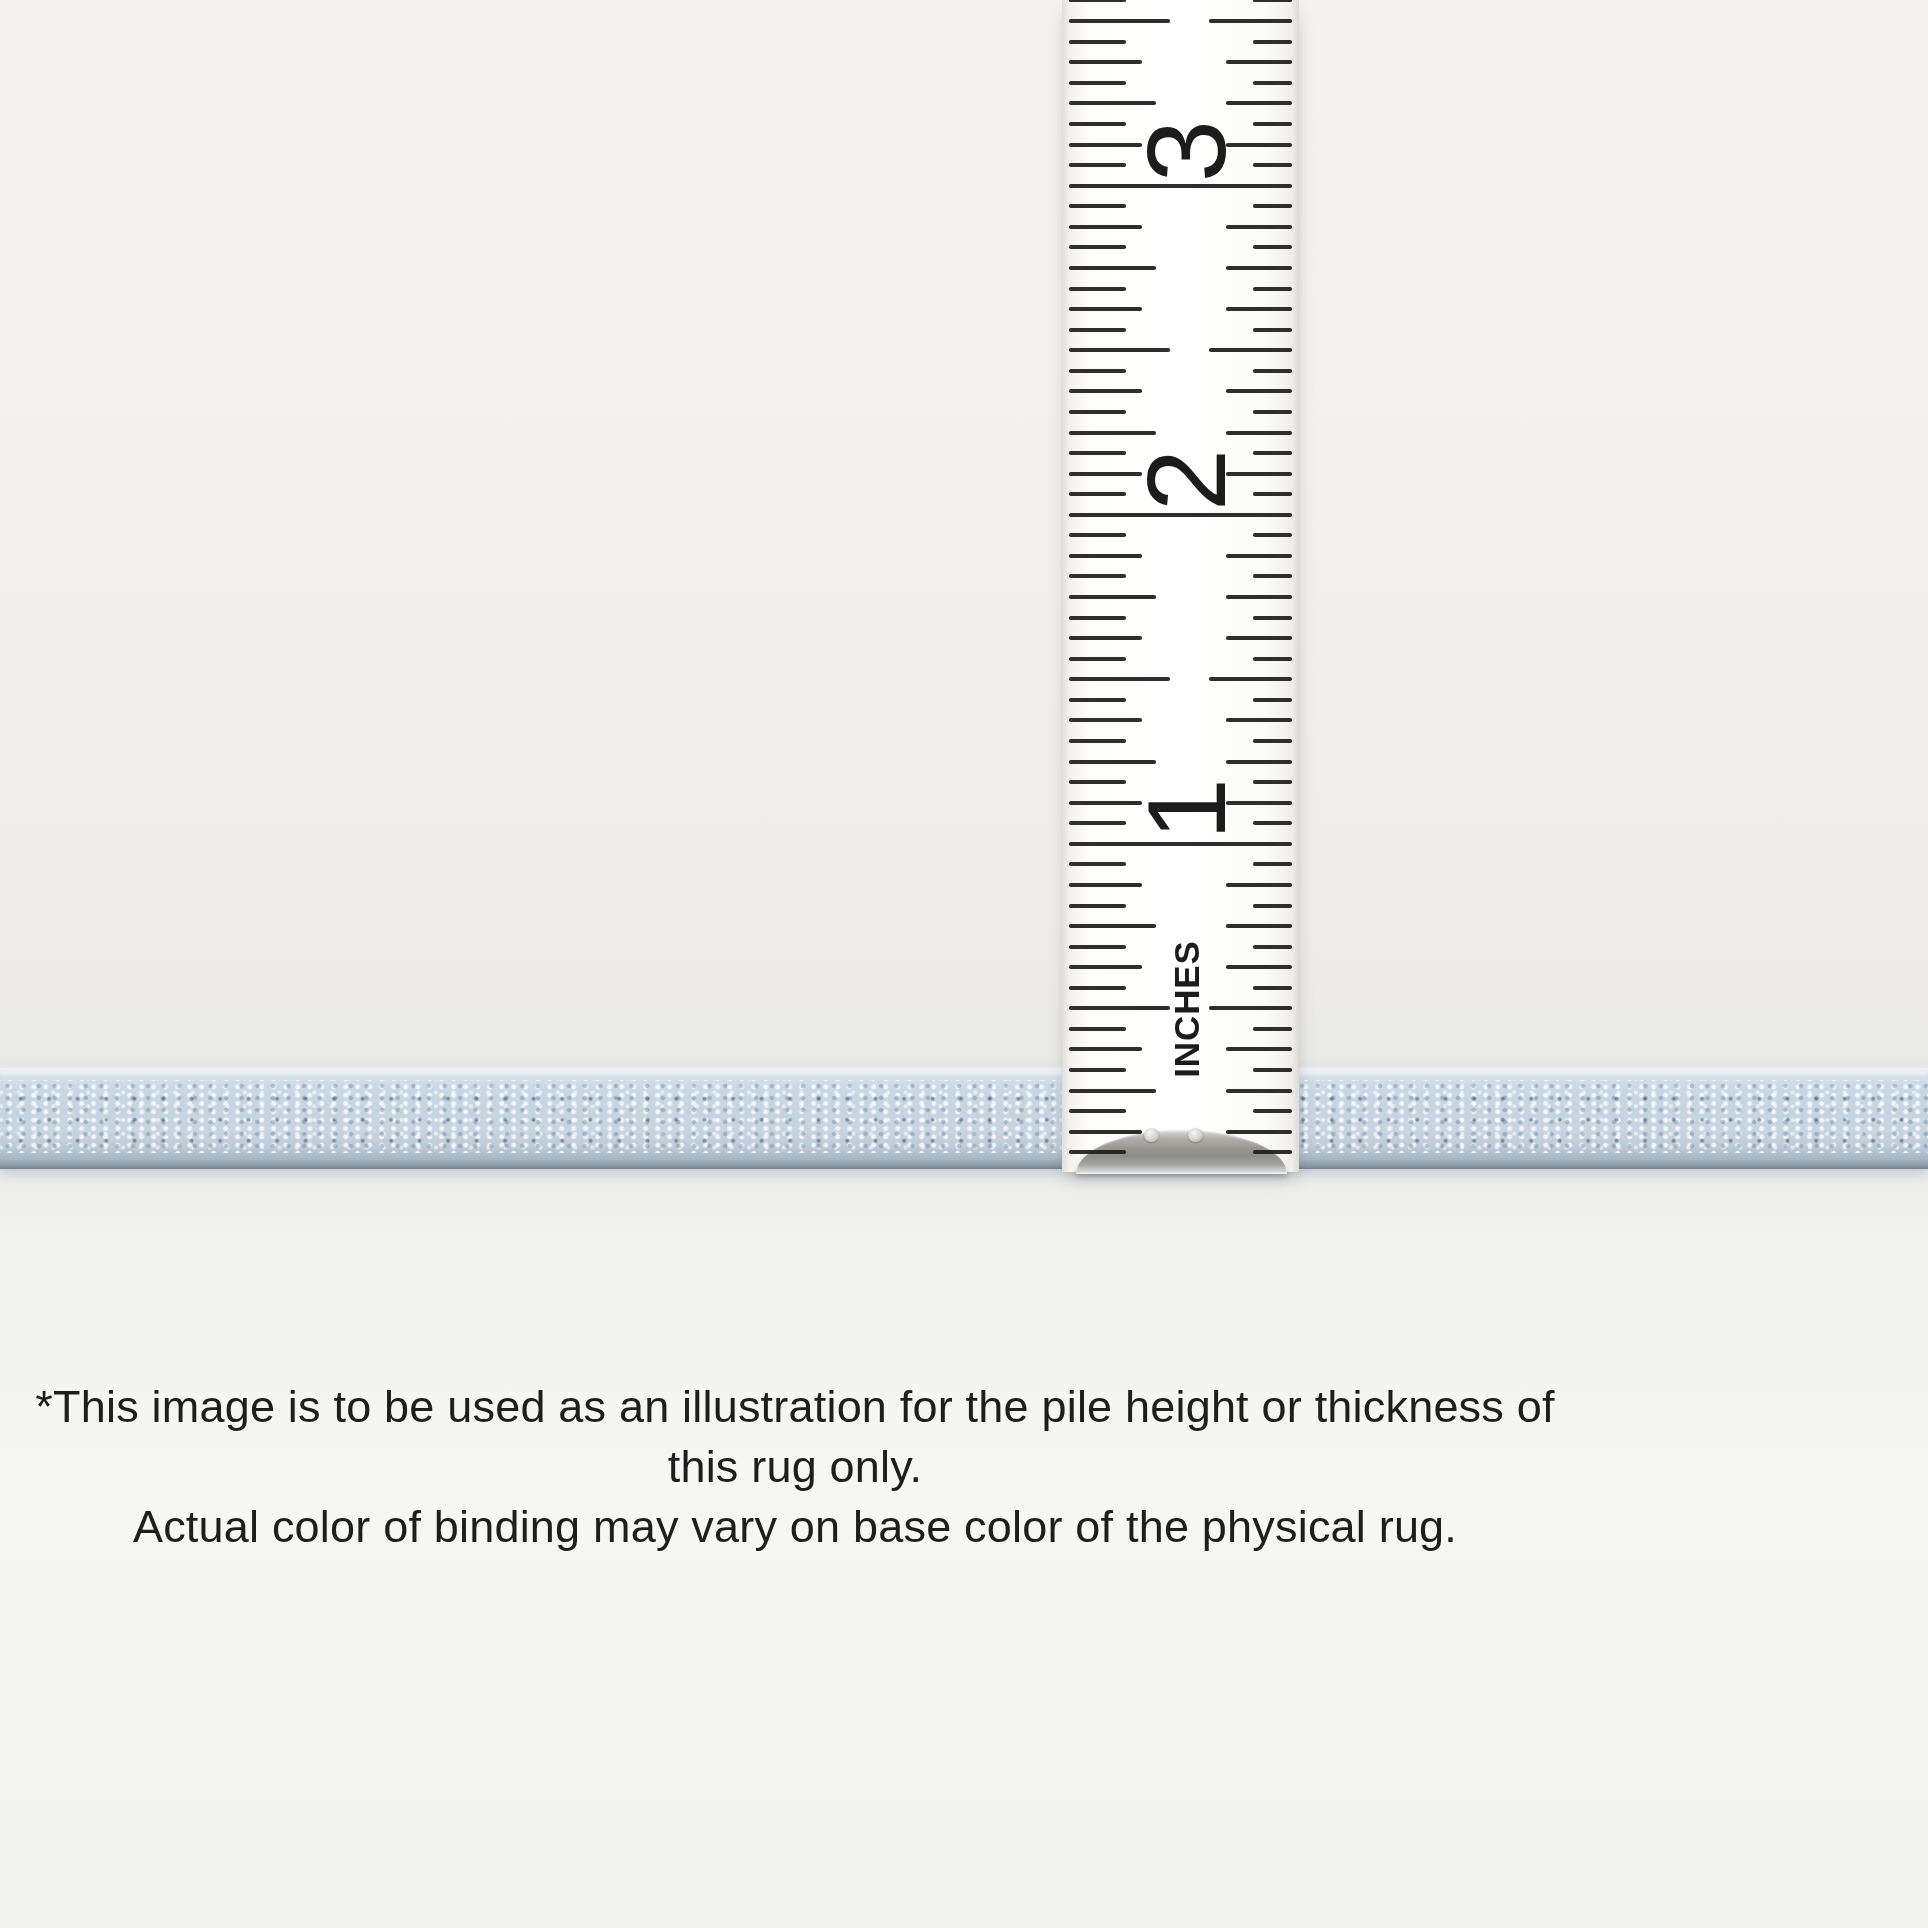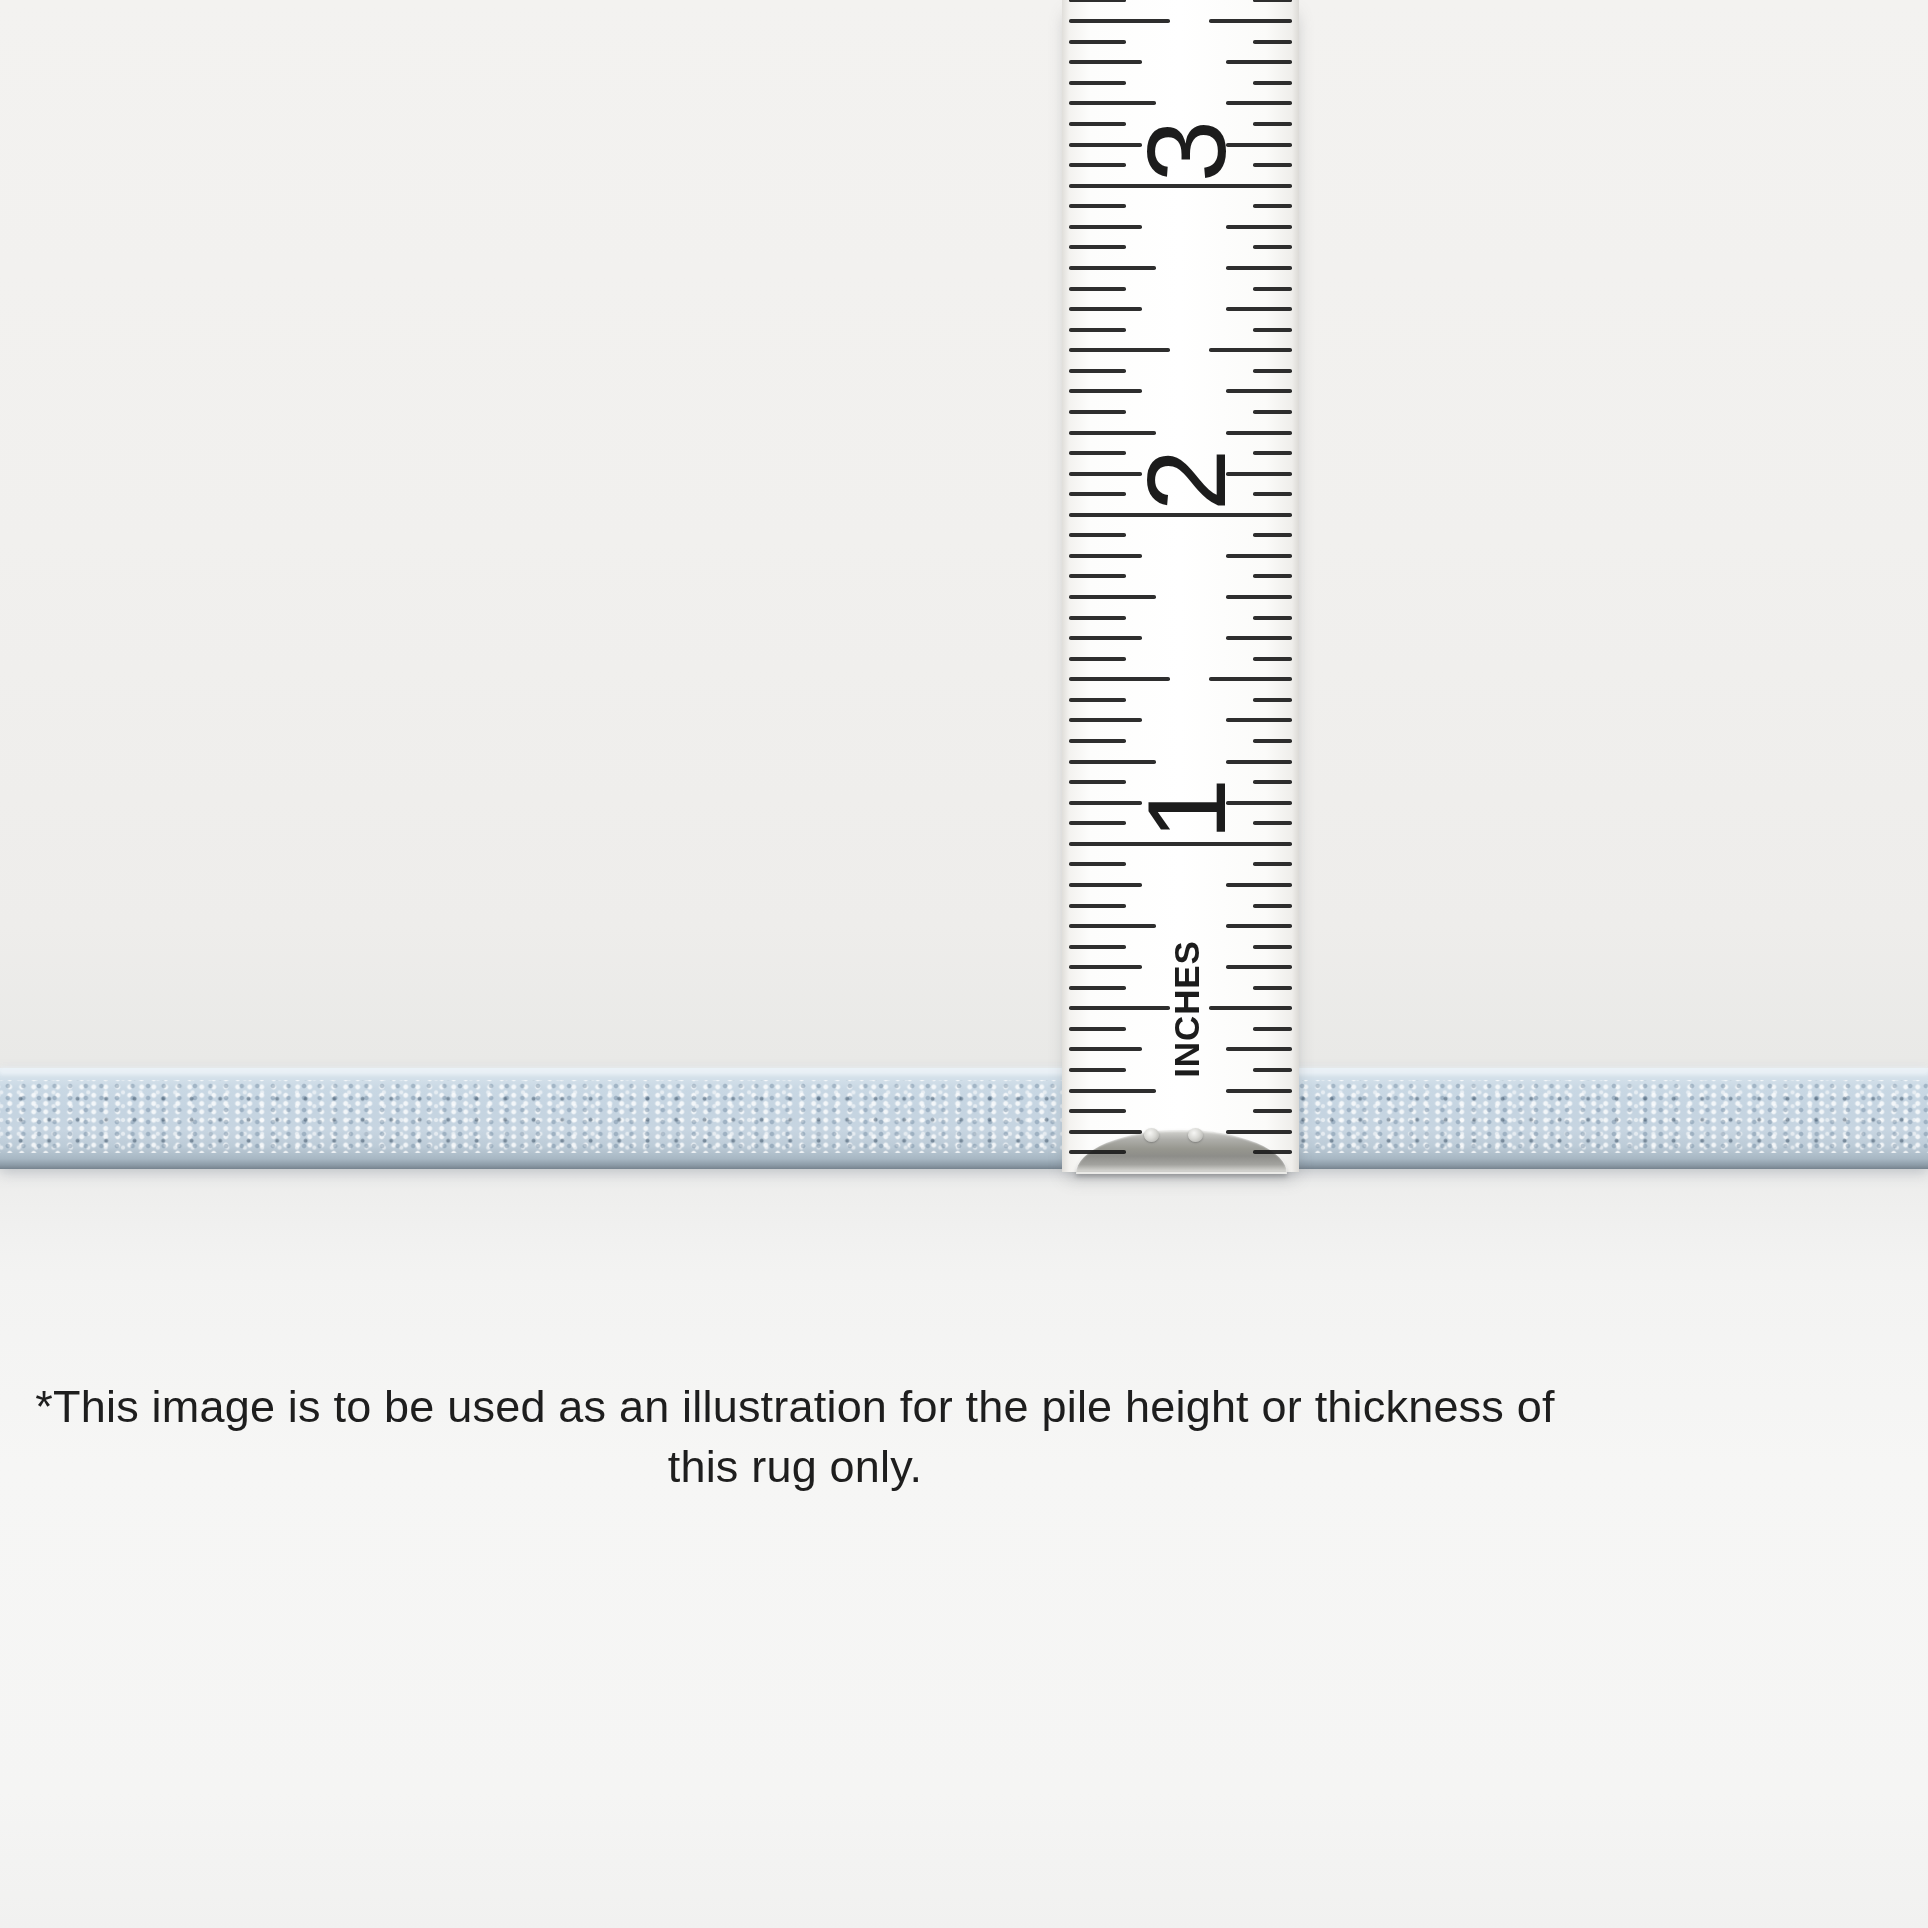--- a/index.html
+++ b/index.html
@@ -299,16 +299,17 @@
       <div class="tick left" style="top: -1.3px; width: 57px;"></div>
       <div class="tick right" style="top: -1.3px; width: 39px;"></div>
       <div class="ruler-number" style="top: 809px;">1</div>
       <div class="ruler-number" style="top: 480px;">2</div>
       <div class="ruler-number" style="top: 151px;">3</div>
       <div class="unit-label">INCHES</div>
     </div>
 
   <div class="disclaimer">
     <p>*This image is to be used as an illustration for the pile height or thickness of this rug only.</p>
+    <p>Actual color of binding may vary on base color of the physical rug.</p>
   </div>
 
 </div>
 
 
 </body></html>

